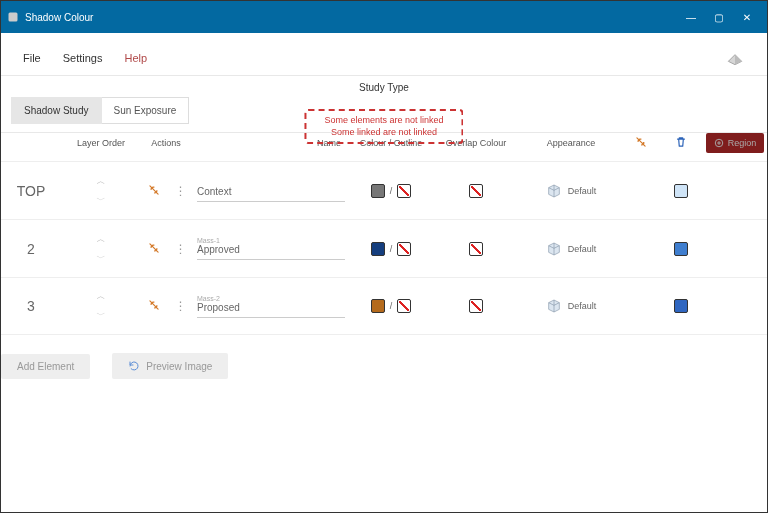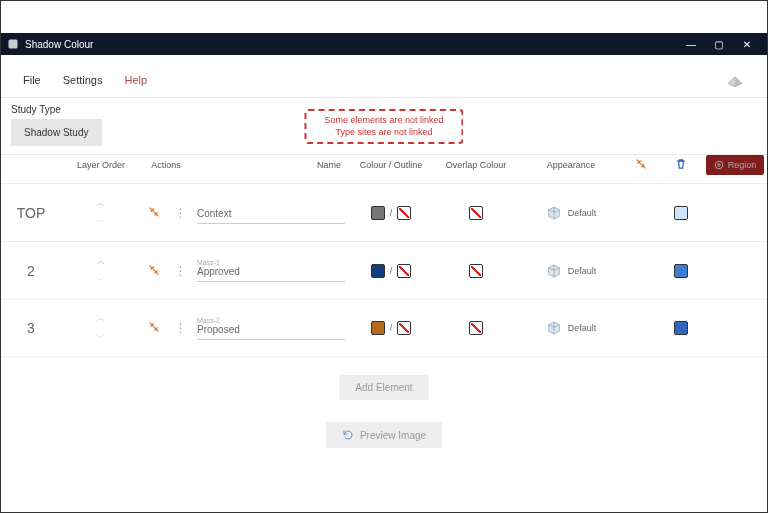--- a/index.html
+++ b/index.html
@@ -1,27 +1,27 @@
 <!DOCTYPE html>
 <html><head>
 <meta charset="utf-8">
 <style>
   * { box-sizing: border-box; margin: 0; padding: 0; font-family: "Segoe UI", Arial, sans-serif; }
   body { background: #fff; width: 768px; height: 513px; overflow: hidden; border: 1px solid #333; position: relative; }
-  .titlebar { background: #0f172a; color: #fff; height: 22px; display: flex; align-items: center; padding: 0 6px; font-size: 10px; margin-top: 32px; }
+  .titlebar { background: #0369a1; color: #fff; height: 32px; display: flex; align-items: center; padding: 0 6px; font-size: 10px; }
   .titlebar .icon { width: 12px; height: 12px; margin-right: 6px; display: inline-flex; }
   .titlebar .title { flex: 1; }
   .titlebar .winbtn { width: 28px; text-align: center; font-size: 10px; cursor: pointer; }
   .menubar { height: 34px; display: flex; align-items: center; padding: 0 22px; font-size: 11px; color: #333; justify-content: space-between; margin-top: 8px; }
   .menubar .menus { display: flex; gap: 22px; }
   .menubar .menus span { cursor: pointer; }
   .menubar .menus .help { color: #b04848; }
   .menubar .logo { width: 20px; height: 20px; }
   .sep { height: 1px; background: #e8e8e8; }
-  .section-label { font-size: 10px; color: #333; padding: 6px 10px 4px; }
+  .section-label { font-size: 10px; color: #333; padding: 6px 10px 4px; text-align: center; }
   .tabs { display: flex; padding: 0 10px 8px; gap: 0; }
   .tab { font-size: 10px; padding: 7px 12px; border: 1px solid transparent; cursor: pointer; color: #555; }
   .tab.active { background: #e6e6e6; color: #333; }
   .tab.inactive { background: #fff; border: 1px solid #ddd; border-left: none; }
   .warnings { position: absolute; left: 50%; transform: translateX(-50%); top: 108px; border: 2px dashed #c33; padding: 4px 18px; border-radius: 4px; text-align: center; font-size: 9px; color: #c33; line-height: 1.3; }
   .grid-header { display: grid; grid-template-columns: 60px 80px 50px 160px 80px 90px 100px 40px 40px 68px; align-items: center; padding: 0 0 8px; font-size: 9px; color: #555; text-align: center; }
   .grid-header .iconcell svg { width: 14px; height: 14px; }
   .region-btn { display: inline-flex; align-items: center; justify-content: center; gap: 4px; background: #7f1d1d; color: #aaa; font-size: 9px; padding: 5px 8px; border-radius: 2px; cursor: pointer; }
   .region-btn svg { width: 10px; height: 10px; }
   .rows { padding: 0 0; }
@@ -36,21 +36,21 @@
   .namecell { text-align: left; padding: 0 6px; }
   .namecell .sub { font-size: 7px; color: #aaa; line-height: 1; }
   .namecell .main { font-size: 10px; color: #666; border-bottom: 1px solid #ccc; padding-bottom: 4px; }
   .namecell.nosub .main { padding-top: 6px; }
   .swatches { display: flex; align-items: center; justify-content: center; gap: 5px; }
   .swatch { width: 14px; height: 14px; border: 1px solid #333; border-radius: 2px; position: relative; cursor: pointer; }
   .swatch.none::after { content: ""; position: absolute; left: 1px; top: 1px; right: 1px; bottom: 1px; background: linear-gradient(to top right, transparent 0 calc(50% - 1px), #d22 calc(50% - 1px) calc(50% + 1px), transparent calc(50% + 1px) 100%); }
   .slash { font-size: 9px; color: #666; }
   .appearance { display: flex; align-items: center; justify-content: center; gap: 6px; color: #666; font-size: 9px; cursor: pointer;}
   .appearance svg { width: 16px; height: 16px; }
-  .footer-btns { display: flex; flex-direction: column; align-items: center; gap: 22px; margin-top: 18px; }
+  .footer-btns { display: flex; flex-direction: row; align-items: center; gap: 22px; margin-top: 18px; }
   .btn { background: #eee; color: #999; font-size: 10px; padding: 7px 16px; border-radius: 2px; cursor: pointer; display: inline-flex; align-items: center; gap: 6px; }
   .btn svg { width: 12px; height: 12px; }
 </style>
 </head>
 <body>
 
 <div class="titlebar">
   <span class="icon">
     <svg viewBox="0 0 16 16">
         <rect x="2" y="2" width="12" height="12" fill="#ccc" rx="2"></rect>
@@ -73,26 +73,27 @@
         <path d="M4 16 L12 8 L20 16 L12 20 Z" fill="#d6d6d6" stroke="#999" stroke-width="1"></path>
         <path d="M12 8 L20 16 L12 20 Z" fill="#bcbcbc"></path>
       </svg>
   </span>
 </div>
 <div class="sep"></div>
 
 <div class="section-label">Study Type</div>
 <div class="tabs">
   <div class="tab active">Shadow Study</div>
+  <div class="tab inactive">Sun Exposure</div>
 </div>
 <div class="sep"></div>
 
 <div class="warnings">
   <div>Some elements are not linked</div>
-  <div>Type sites are not linked</div>
+  <div>Some linked are not linked</div>
 </div>
 
 <div class="grid-header">
   <div></div>
   <div>Layer Order</div>
   <div>Actions</div>
   <div style="text-align:right;padding-right:10px">Name</div>
   <div style="line-height:1.2">Colour / Outline</div>
   <div>Overlap Colour</div>
   <div>Appearance</div>

